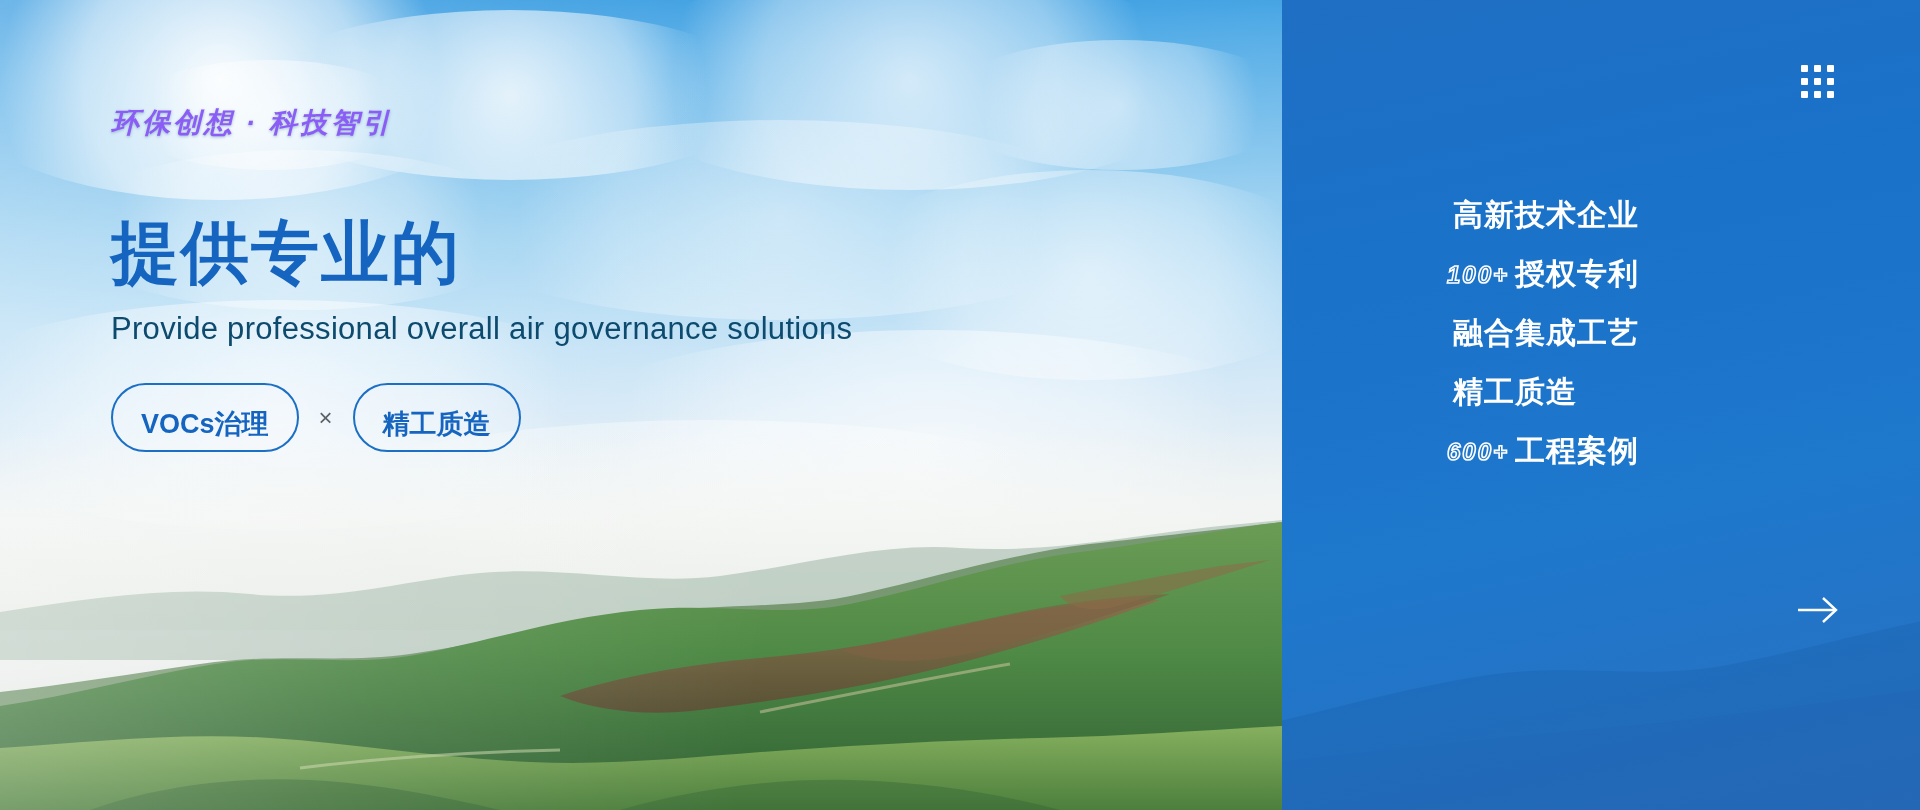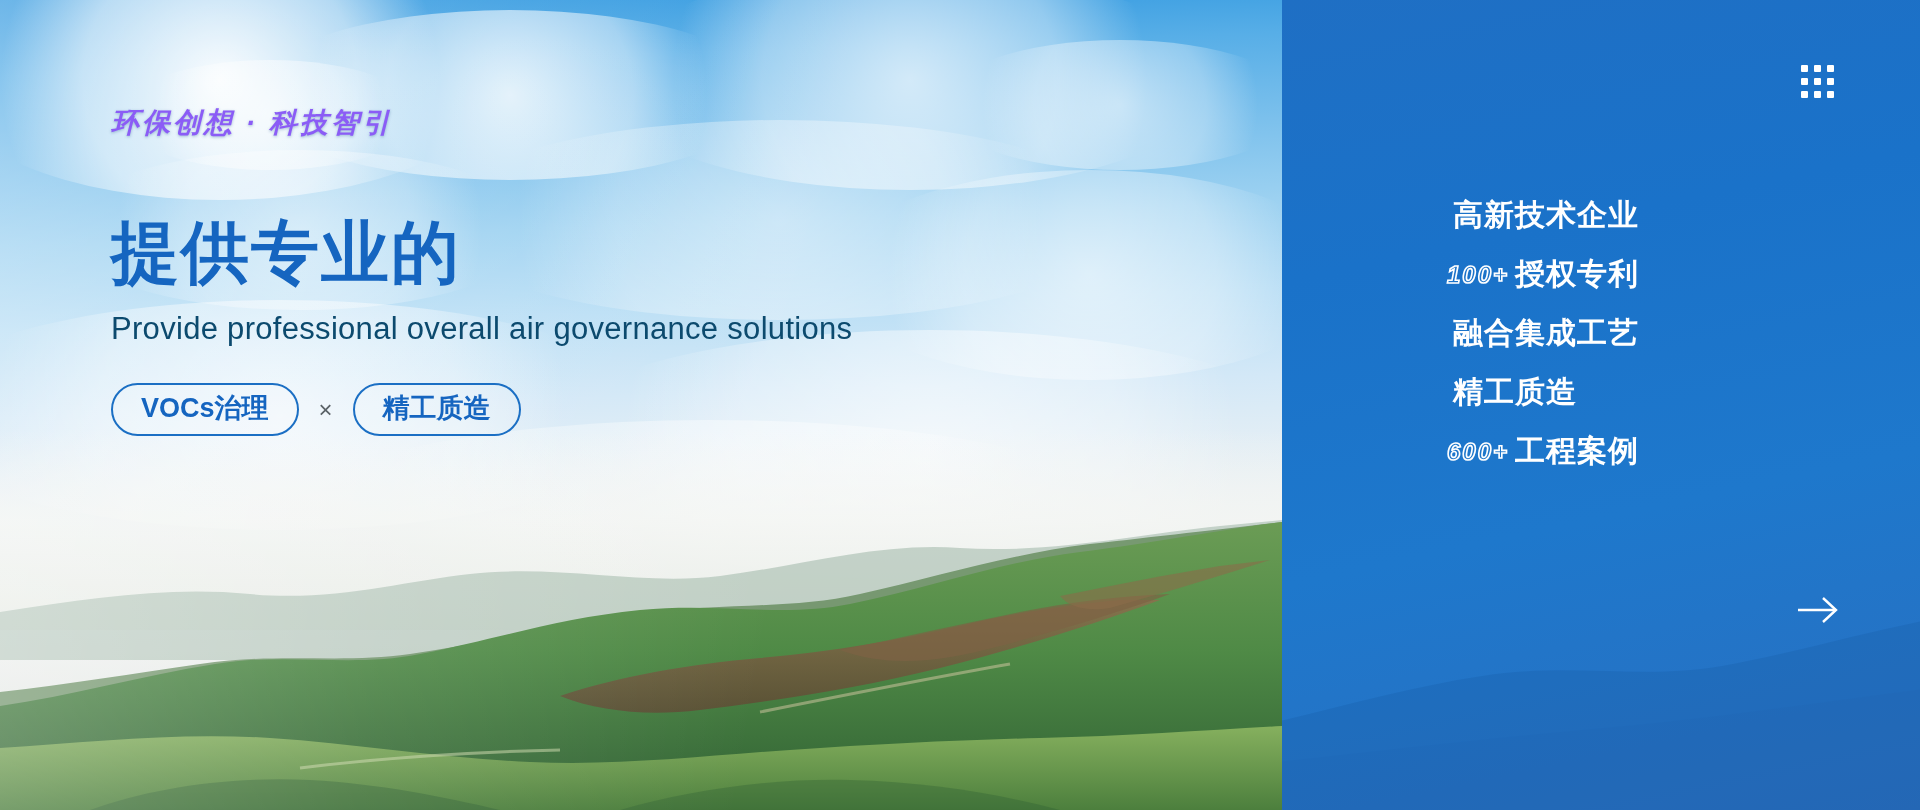--- a/index.html
+++ b/index.html
@@ -127,21 +127,21 @@
     display: flex;
     align-items: center;
     gap: 18px;
   }
   .pill {
     border: 2px solid #1b6fc4;
     border-radius: 999px;
     color: #1565c0;
     font-size: 27px;
     font-weight: 700;
-    padding: 8px 28px 10px;
+    padding: 24px 28px 10px;
     line-height: 1.15;
     background: rgba(255,255,255,.10);
     white-space: nowrap;
   }
   .pill-x {
     color: #5b6368;
     font-size: 24px;
     font-weight: 400;
     padding: 0 2px;
   }

